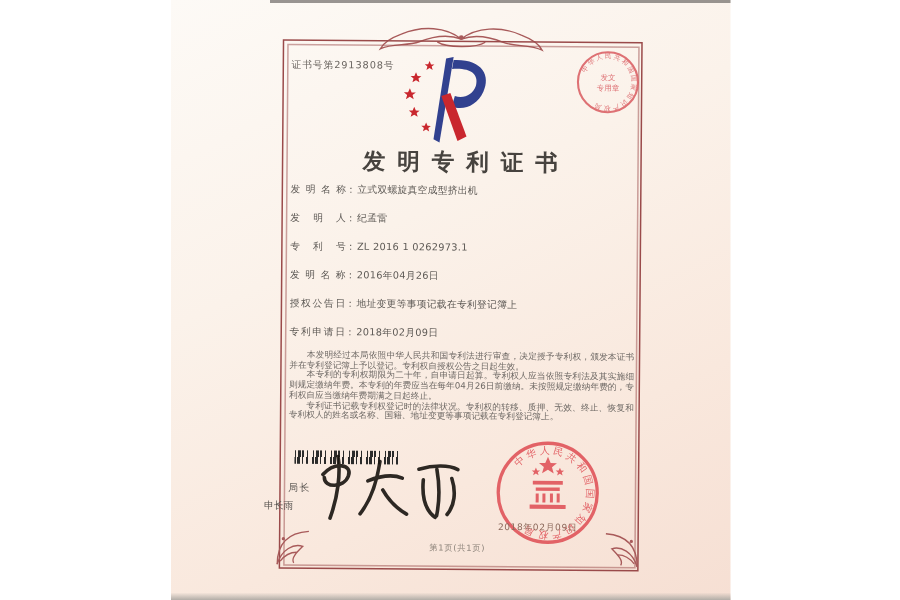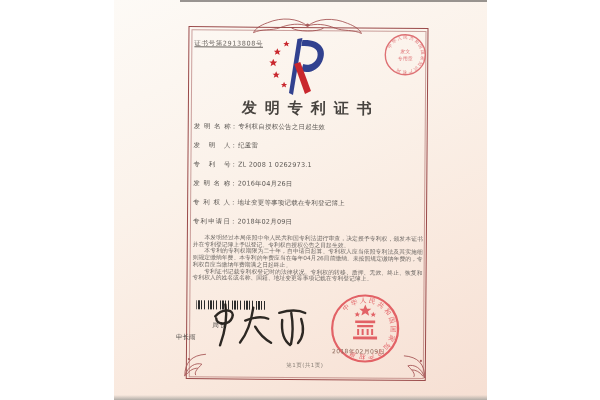--- a/index.html
+++ b/index.html
@@ -11,41 +11,41 @@
     background:linear-gradient(155deg,#fdfaf6 0%,#fbf2ea 38%,#f9e8dd 72%,#f6dfd3 100%);}
   .photo-topline{position:absolute;left:66px;top:0;width:307px;height:2px;background:#6e6a66;opacity:.7;}
   .photo-bottomshadow{position:absolute;left:0;bottom:0;width:373px;height:5px;
     background:linear-gradient(180deg,rgba(120,115,110,0),#b2ada7);}
 
   .tilt{position:absolute;left:0;top:0;width:373px;height:400px;transform:rotate(.45deg);transform-origin:50% 55%;}
 
   .frame{position:absolute;left:73px;top:27px;width:238px;height:351px;border:1.5px solid #9a4a4a;}
   .frame-inner{position:absolute;left:1.5px;top:1.5px;right:1.5px;bottom:1.5px;border:1px solid rgba(154,74,74,.5);}
 
-  .cert-no{position:absolute;left:79px;top:40px;font-size:6.5px;letter-spacing:.6px;color:#6a6560;text-decoration:underline;}
+  .cert-no{position:absolute;left:79px;top:40px;font-size:6.5px;letter-spacing:.6px;color:#6a6560;}
 
   .logo{position:absolute;left:146px;top:36px;width:76px;height:62px;}
 
   .title{position:absolute;left:73px;top:99px;width:238px;text-align:center;
     font-size:15px;font-weight:bold;color:#47433f;letter-spacing:8px;text-indent:8px;}
 
   .fields{position:absolute;left:79px;top:123px;width:215px;}
   .field{height:19px;font-size:6.5px;color:#5c5854;white-space:nowrap;}
   .f-label{display:inline-block;width:37px;text-align:justify;text-align-last:justify;}
   .f-colon{margin-right:1px;}
   .f-value{letter-spacing:.2px;}
 
   .body-text{position:absolute;left:79px;top:235px;width:230px;font-size:5.8px;line-height:1.16;
     color:#6e6965;text-align:justify;}
   .body-text p{margin:0;text-indent:2em;}
 
   .barcode{position:absolute;left:83px;top:301px;width:70px;height:9px;
     background:repeating-linear-gradient(90deg,#2b2b2b 0 1px,transparent 1px 2px,#2b2b2b 2px 4px,transparent 4px 5px,#2b2b2b 5px 6px,transparent 6px 8px,#2b2b2b 8px 9px,transparent 9px 12px);}
 
-  .sig-title{position:absolute;left:79px;top:322px;font-size:6.5px;color:#57534f;letter-spacing:1px;padding-left:20px;}
+  .sig-title{position:absolute;left:79px;top:322px;font-size:6.5px;color:#57534f;letter-spacing:1px;}
   .sig-name{position:absolute;left:63px;top:334px;font-size:6.5px;color:#57534f;font-family:Liberation Mono, monospace;}
   .signature{position:absolute;left:92px;top:300px;width:105px;height:50px;z-index:4;}
 
   .seal-bottom{position:absolute;left:215px;top:291px;width:74px;height:74px;z-index:3;opacity:.9;}
   .seal-date{position:absolute;left:219px;top:347px;font-size:6px;color:#8d6a5c;letter-spacing:.4px;z-index:4;}
   .seal-topright{position:absolute;left:267px;top:31px;width:46px;height:46px;opacity:.85;}
 
   .footer-page{position:absolute;left:73px;top:362px;width:238px;text-align:center;
     font-size:5.5px;color:#8b8279;letter-spacing:.5px;}
 
@@ -110,33 +110,33 @@
           <polygon points="36,3 41,2 32,59 28,57"></polygon>
           <path d="M41,4 C60,3 66,14 61,25 C57,34 48,38 40,35 L42,28 C48,30 54,27 56,21 C58,13 52,9 40,10 Z"></path>
         </g>
         <polygon points="33,28 39,26 50,55 44,58" fill="#c9272e"></polygon>
       </svg>
 
       <div class="title">发明专利证书</div>
 
       <div class="fields">
         <div class="field">
-          <span class="f-label">发明名称</span><span class="f-colon">：</span><span class="f-value">专利权自授权公告之日起生效</span>
+          <span class="f-label">发明名称</span><span class="f-colon">：</span><span class="f-value">立式双螺旋真空成型挤出机</span>
         </div>
         <div class="field">
           <span class="f-label">发明人</span><span class="f-colon">：</span><span class="f-value">纪孟雷</span>
         </div>
         <div class="field">
-          <span class="f-label">专利号</span><span class="f-colon">：</span><span class="f-value">ZL 2008 1 0262973.1</span>
+          <span class="f-label">专利号</span><span class="f-colon">：</span><span class="f-value">ZL 2016 1 0262973.1</span>
         </div>
         <div class="field">
           <span class="f-label">发明名称</span><span class="f-colon">：</span><span class="f-value">2016年04月26日</span>
         </div>
         <div class="field">
-          <span class="f-label">专利权人</span><span class="f-colon">：</span><span class="f-value">地址变更等事项记载在专利登记簿上</span>
+          <span class="f-label">授权公告日</span><span class="f-colon">：</span><span class="f-value">地址变更等事项记载在专利登记簿上</span>
         </div>
         <div class="field">
           <span class="f-label">专利申请日</span><span class="f-colon">：</span><span class="f-value">2018年02月09日</span>
         </div>
       </div>
 
       <div class="body-text">
         <p>本发明经过本局依照中华人民共和国专利法进行审查，决定授予专利权，颁发本证书并在专利登记簿上予以登记。专利权自授权公告之日起生效。</p>
         <p>本专利的专利权期限为二十年，自申请日起算。专利权人应当依照专利法及其实施细则规定缴纳年费。本专利的年费应当在每年04月26日前缴纳。未按照规定缴纳年费的，专利权自应当缴纳年费期满之日起终止。</p>
         <p>专利证书记载专利权登记时的法律状况。专利权的转移、质押、无效、终止、恢复和专利权人的姓名或名称、国籍、地址变更等事项记载在专利登记簿上。</p>

